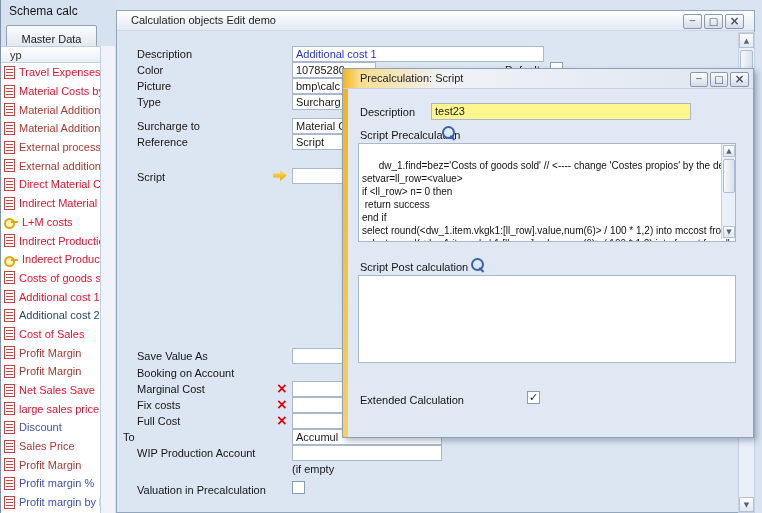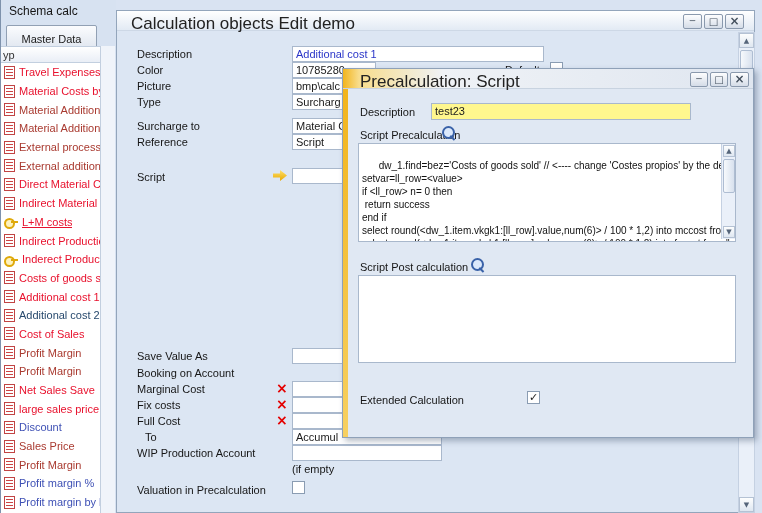--- a/index.html
+++ b/index.html
@@ -18,21 +18,21 @@
   .left-panel { position:absolute; left:0; top:0; width:115px; height:513px; background:#d7e2f1; }
   .panel-title { position:absolute; left:8px; top:4px; font-size:12px; color:#141414; white-space:nowrap; }
   .tab-btn {
     position:absolute; left:5px; top:25px; width:91px; height:27px;
     background:linear-gradient(#fbfcfe,#dde4ee); border:1px solid #91a0b4; border-radius:2px;
     font-family:"Liberation Sans",sans-serif; font-size:11px; color:#1a1a1a; text-align:center;
   }
   .col-header {
     position:absolute; left:0; top:46px; width:99px; height:17px;
     background:linear-gradient(#ffffff,#e9eef6); border-top:1px solid #c2cfdf;
-    border-bottom:1px solid #c2cfdf; padding:2px 0 0 2px; color:#333;
+    border-bottom:1px solid #c2cfdf; padding:2px 0 0 9px; color:#333;
   }
   .schema-list { position:absolute; left:0; top:63px; width:99px; height:450px; background:#fff; overflow:hidden; }
   .schema-row { display:flex; align-items:center; height:18.7px; padding-left:3px; overflow:hidden; }
   .item-icon { margin-right:4px; }
   .item-label { white-space:nowrap; overflow:hidden; font-size:11px; }
   .panel-scroll { position:absolute; left:99px; top:46px; width:15px; height:467px; background:#f0f4fa; border-left:1px solid #c2cfdf; }
   
   .sheet-icon { width:11px; height:13px; background:#fff; border:1px solid #c14444; position:relative; flex:none; }
   .sheet-icon::before { content:""; position:absolute; left:1px; right:1px; top:2px; height:8px;
     background:repeating-linear-gradient(#cc4444 0 1px, transparent 1px 3px); }
@@ -56,21 +56,21 @@
     color:#1d1d1d; font-family:"DejaVu Sans",sans-serif; }
   
   .edit-dialog {
     position:absolute; left:115px; top:10px; width:639px; height:503px;
     background:#dce6f3; border:1px solid #93a5bb;
   }
   .titlebar {
     position:absolute; left:0; top:0; right:0; height:20px;
     background:linear-gradient(#ffffff,#e2eaf4); border-bottom:1px solid #cdd8e6;
   }
-  .title-text { position:absolute; left:14px; top:3px; font-size:17px; color:#222; white-space:nowrap; }
+  .title-text { position:absolute; left:14px; top:3px; font-size:11px; color:#222; white-space:nowrap; }
   .winbtn {
     position:absolute; top:3px; width:19px; height:15px; border:1px solid #8a99ad; border-radius:2px;
     background:linear-gradient(#fdfdfe,#d5dde8); color:#44505e; font-size:9px; line-height:13px;
     text-align:center; font-family:"DejaVu Sans",sans-serif;
   }
   .glyph-min::before { content:"─"; }
   .glyph-max::before { content:"□"; font-size:10px; }
   .glyph-close::before { content:"×"; font-size:12px; font-weight:bold; }
   
   .scroll-track { position:absolute; background:#eaf0f9; border:1px solid #c5d1e2; }
@@ -136,21 +136,21 @@
         <div class="schema-row">
       <span class="item-icon sheet-icon"></span>
       <span class="item-label" style="color: rgb(232, 17, 45);">Direct Material Cost</span>
     </div>
         <div class="schema-row">
       <span class="item-icon sheet-icon"></span>
       <span class="item-label" style="color: rgb(232, 17, 45);">Indirect Material Co</span>
     </div>
         <div class="schema-row">
       <span class="item-icon key-icon"></span>
-      <span class="item-label" style="color: rgb(232, 17, 45); text-decoration: underline;">L+M costs</span>
+      <span class="item-label" style="color: rgb(232, 17, 45);">L+M costs</span>
     </div>
         <div class="schema-row">
       <span class="item-icon sheet-icon"></span>
       <span class="item-label" style="color: rgb(232, 17, 45);">Indirect Production</span>
     </div>
         <div class="schema-row">
       <span class="item-icon key-icon"></span>
       <span class="item-label" style="color: rgb(232, 17, 45);">Inderect Production</span>
     </div>
         <div class="schema-row">
@@ -251,21 +251,21 @@
     <div class="field" style="left:175px;top:370px;width:150px"></div>
 
     <div class="label" style="left:20px;top:388px">Fix costs</div>
     <span class="x-icon" style="left:159px;top:386px"></span>
     <div class="field" style="left:175px;top:386px;width:150px"></div>
 
     <div class="label" style="left:20px;top:404px">Full Cost</div>
     <span class="x-icon" style="left:159px;top:402px"></span>
     <div class="field" style="left:175px;top:402px;width:150px"></div>
 
-    <div class="label" style="left:28px;top:420px">To</div>
+    <div class="label" style="left:6px;top:420px">To</div>
     <div class="field" style="left:175px;top:418px;width:150px">Accumul</div>
 
     <div class="label" style="left:20px;top:436px">WIP Production Account</div>
     <div class="field" style="left:175px;top:434px;width:150px"></div>
 
     <div class="label" style="left:175px;top:452px">(if empty</div>
 
     <div class="label" style="left:20px;top:473px">Valuation in Precalculation</div>
     <span class="checkbox" style="left:175px;top:470px"></span>
 

